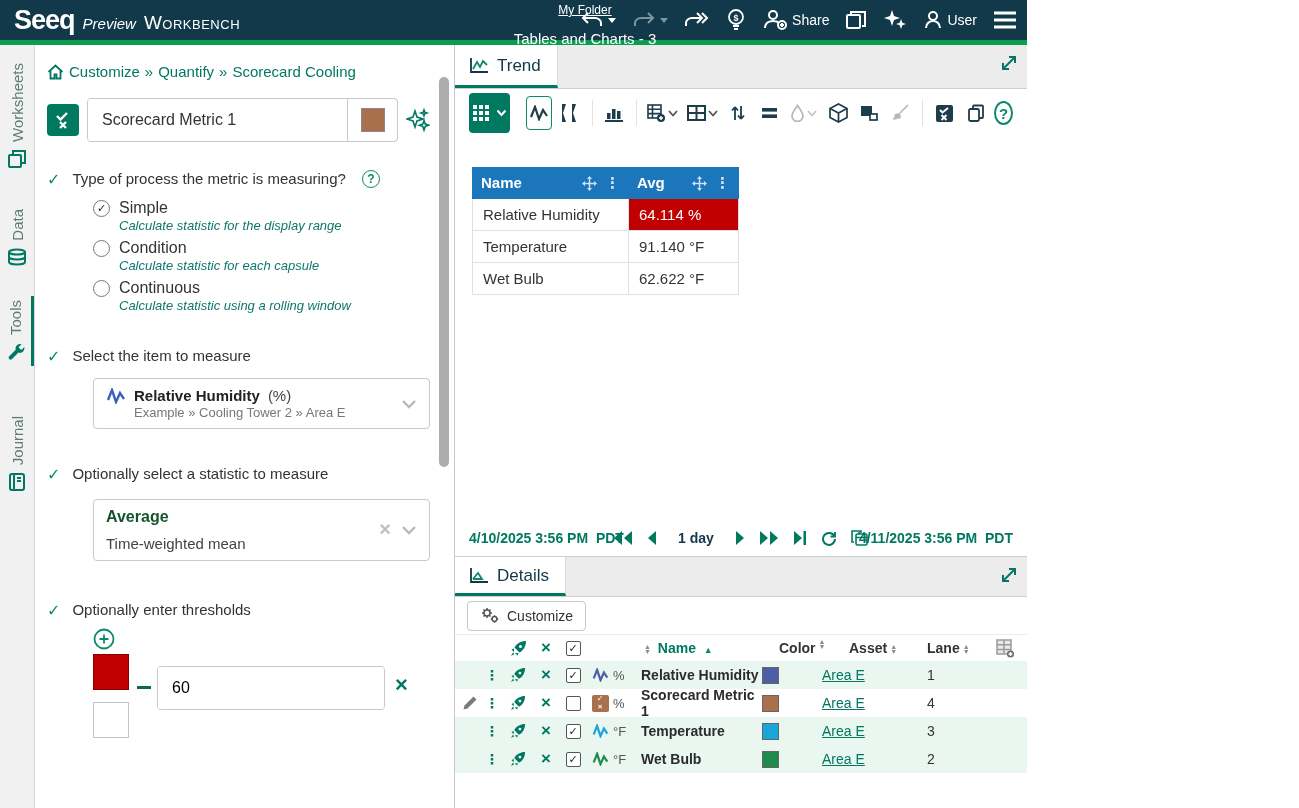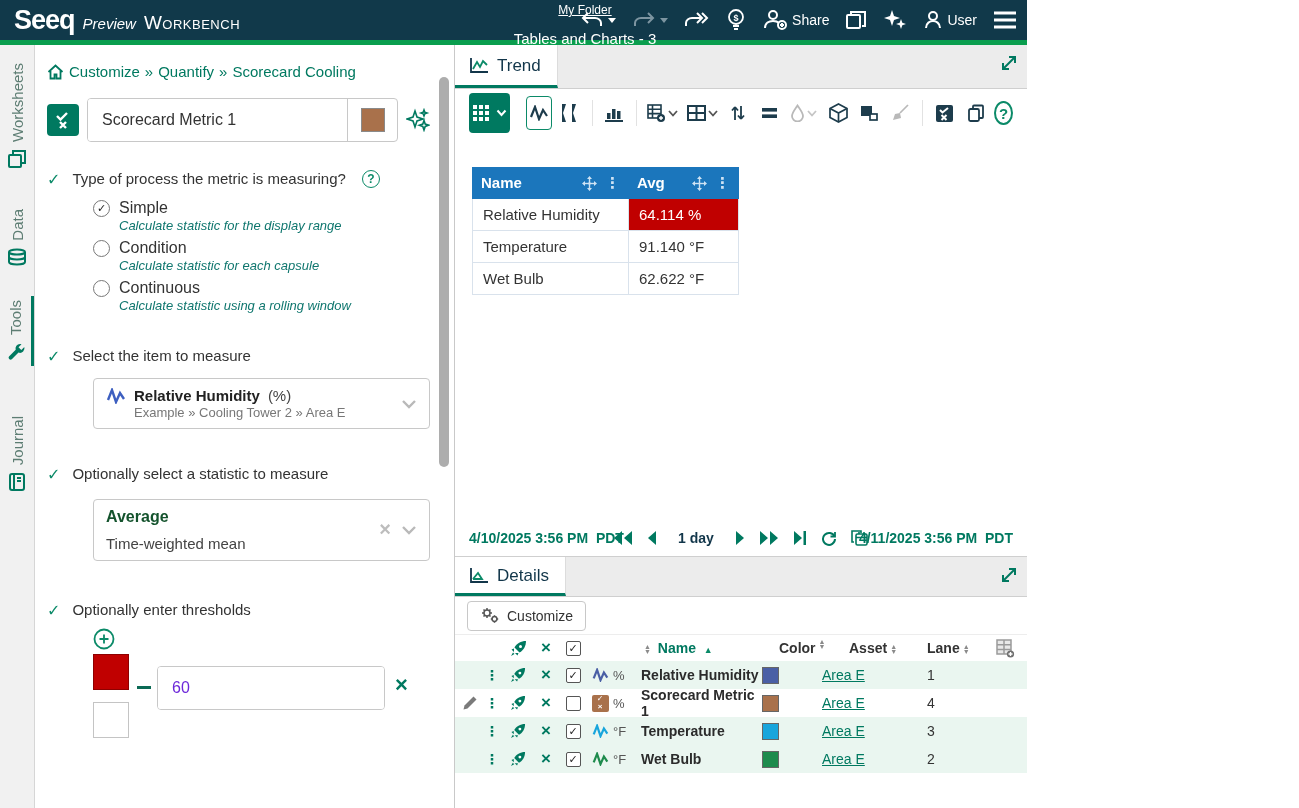--- a/index.html
+++ b/index.html
@@ -68,21 +68,21 @@
 
   .thresh-wrap { margin:8px 0 0 46px; }
   .thresh-add { color:#0b8a68; margin-bottom:4px; cursor:pointer; width:22px;}
   .thresh-flex { display:flex; align-items:flex-start; }
   .sw-col { display:flex; flex-direction:column; gap:12px; }
   .sw { width:36px; height:36px; border:1px solid #9a9a9a; cursor:pointer;}
   .sw.red { background:#c00000; border-color:#8e0000;}
   .sw.empty { background:#fff; border-color:#c4c4c4;}
   .thresh-dash { width:14px; height:3px; background:#0b6a55; margin:32px 6px 0 8px; }
   .thresh-input-group { display:flex; height:44px; border:1px solid #c8c8c8; border-radius:4px; overflow:hidden; width:228px; margin-top:12px;}
-  .thresh-input { flex:1; border:none; outline:none; font-size:16px; padding:0 14px; font-family:inherit; color:#6d28d9;}
+  .thresh-input { flex:1; border:none; outline:none; font-size:16px; padding:0 14px; font-family:inherit; color:#000000;}
   .thresh-x { color:#007960; font-size:22px; font-weight:bold; margin:20px 0 0 10px; cursor:pointer; line-height:1;}
 
   
   .right-col { flex:1; display:flex; flex-direction:column; min-width:0;}
   .tab-row { background:#ececec; border-bottom:1px solid #cfcfcf; display:flex; align-items:center; position:relative; }
   .trend-tabs { height:44px; } .details-tabs { height:40px; }
   .tab { background:#fff; border-right:1px solid #dcdcdc; padding:8px 16px 6px 14px; display:flex; align-items:center; gap:8px; font-size:17px; color:#12364a; border-bottom:3px solid #007960; cursor:pointer; height:100%;}
   .expand-icon { position:absolute; right:8px; top:8px; color:#007960; cursor:pointer;}
 
   .trend-panel { height:511px; flex:0 0 511px; display:flex; flex-direction:column; background:#fff;}

